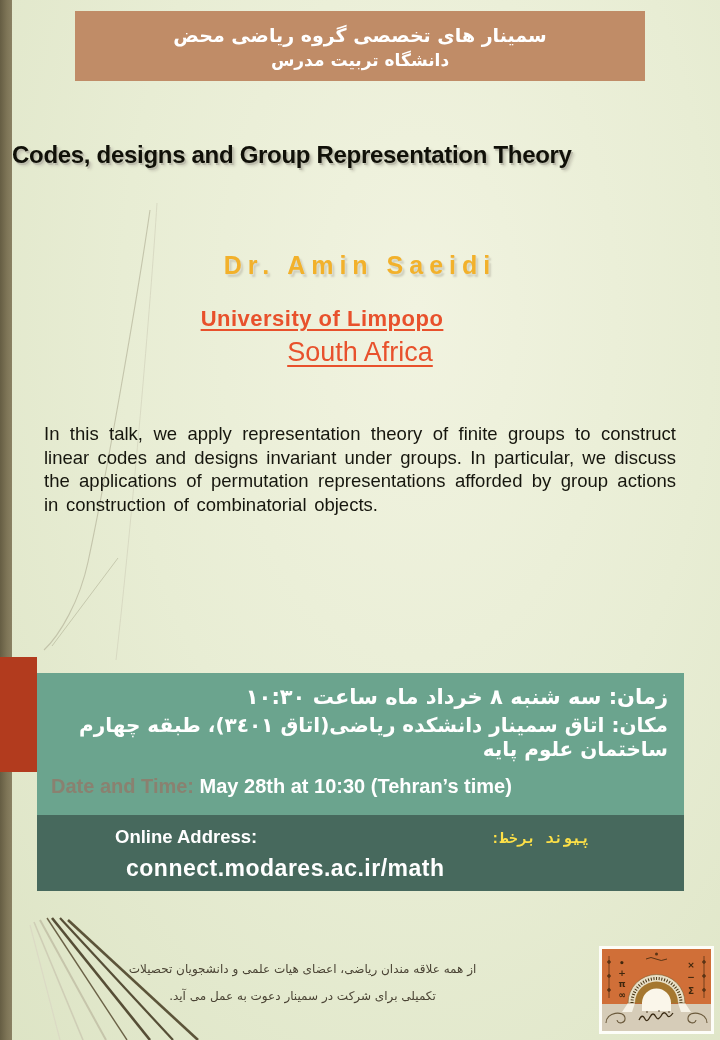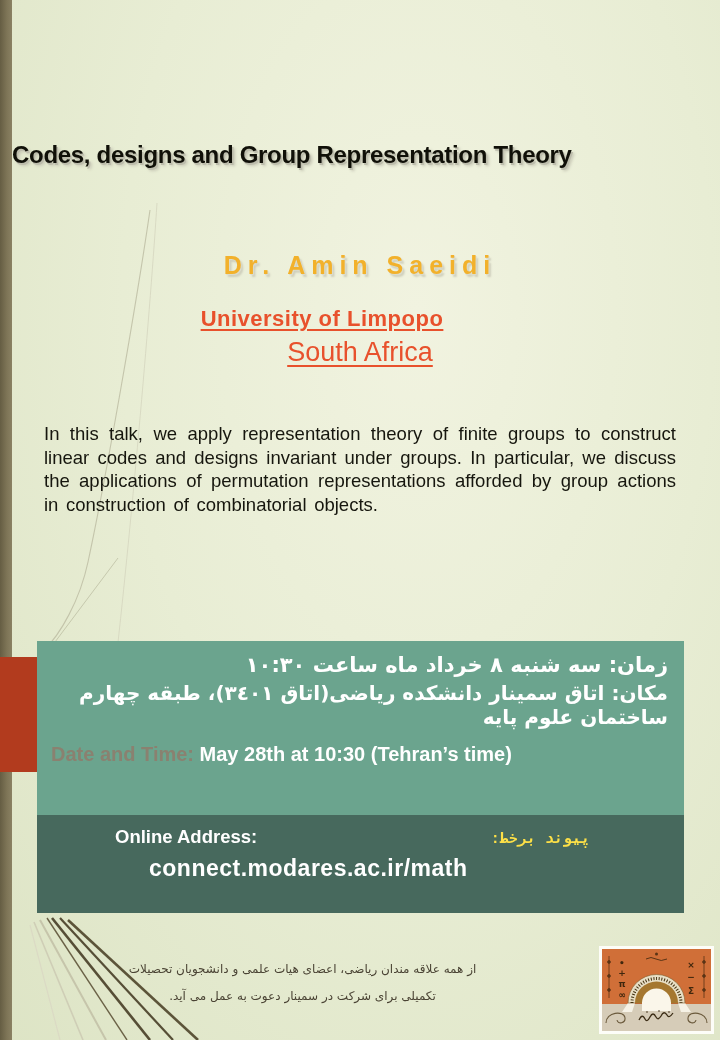--- a/index.html
+++ b/index.html
@@ -34,39 +34,39 @@
   .speaker-country{left:0;top:337px;width:720px;text-align:center;
     font-size:27px;font-weight:normal;color:#e8512c;
     text-decoration:underline;text-underline-offset:4px;text-decoration-thickness:2px;}
   
   .abstract{left:44px;top:422px;width:632px;
     font-size:18.5px;line-height:23.5px;color:#16160e;
     text-align:justify;text-align-last:left;word-spacing:2.5px;}
   
   .rust-accent{left:0;top:657px;width:37px;height:115px;background:#b23b1e;}
   
-  .schedule-box{left:37px;top:641px;width:647px;height:188px;background:#6ba48e;
+  .schedule-box{left:37px;top:673px;width:647px;height:188px;background:#6ba48e;
     box-sizing:border-box;padding:9px 16px 0 14px;}
   .fa-time{direction:rtl;text-align:right;color:#ffffff;font-weight:bold;
     font-size:21px;line-height:31px;font-family:"DejaVu Sans", sans-serif;}
   .fa-loc{direction:rtl;text-align:right;color:#ffffff;font-weight:bold;
     font-size:20px;line-height:24px;font-family:"DejaVu Sans", sans-serif;}
   .en-sched{margin-top:13px;font-weight:bold;font-size:20px;line-height:25px;
     color:#ffffff;text-align:left;}
   .label-date{color:#8a8170;}
   .label-loc{color:#ccd3c3;}
   
-  .online-box{left:37px;top:815px;width:647px;height:98px;background:#47695d;
+  .online-box{left:37px;top:815px;width:647px;height:76px;background:#47695d;
     box-sizing:border-box;padding-top:11px;}
   .online-row{display:flex;justify-content:space-between;align-items:baseline;
     padding-left:78px;padding-right:94px;}
   .online-label{color:#ffffff;font-weight:bold;font-size:18.5px;}
   .online-label-fa{color:#fde047;font-weight:bold;font-size:15px;direction:rtl;
     font-family:Liberation Mono, monospace;}
-  .online-url{margin-top:7px;padding-left:112px;color:#ffffff;font-weight:bold;
+  .online-url{margin-top:7px;padding-left:89px;color:#ffffff;font-weight:bold;
     font-size:23px;letter-spacing:0.5px;}
   
   .footer-fa{left:50px;top:956px;width:505px;direction:rtl;text-align:center;
     color:#4a4334;font-size:12px;line-height:27px;
     font-family:"DejaVu Sans", sans-serif;}
   
   .logo-card{left:599px;top:946px;width:115px;height:88px;background:#fdfdf8;
     box-sizing:border-box;padding:3px;}
 </style>
 </head>
@@ -82,20 +82,24 @@
     <path d="M60,918 L173,1040" stroke="#564e36" stroke-width="2.2" fill="none"></path>
     <path d="M68,920 L198,1040" stroke="#5c5439" stroke-width="2.6" fill="none"></path>
     <path d="M47,918 L127,1040" stroke="#6b6247" stroke-width="1.4" fill="none"></path>
     <path d="M40,920 L106,1040" stroke="#c6c5ab" stroke-width="2" fill="none"></path>
     <path d="M34,922 L83,1040" stroke="#cfceb6" stroke-width="1.6" fill="none"></path>
     <path d="M30,925 L60,1040" stroke="#dbdac4" stroke-width="1.2" fill="none"></path>
   </svg>
 
   <div class="abs edge-stripe"></div>
 
+  <div class="abs banner">
+    <div class="banner-line1">سمینار های تخصصی گروه ریاضی محض</div>
+    <div class="banner-line2">دانشگاه تربیت مدرس</div>
+  </div>
 
   <div class="abs title">Codes, designs and Group Representation Theory</div>
 
   <div class="abs speaker-name">Dr. Amin Saeidi</div>
   <div class="abs speaker-univ">University of Limpopo</div>
   <div class="abs speaker-country">South Africa</div>
 
   <div class="abs abstract">In this talk, we apply representation theory of finite groups to construct linear codes and designs invariant under groups. In particular, we discuss the applications of permutation representations afforded by group actions in construction of combinatorial objects.</div>
 
   <div class="abs rust-accent"></div>

